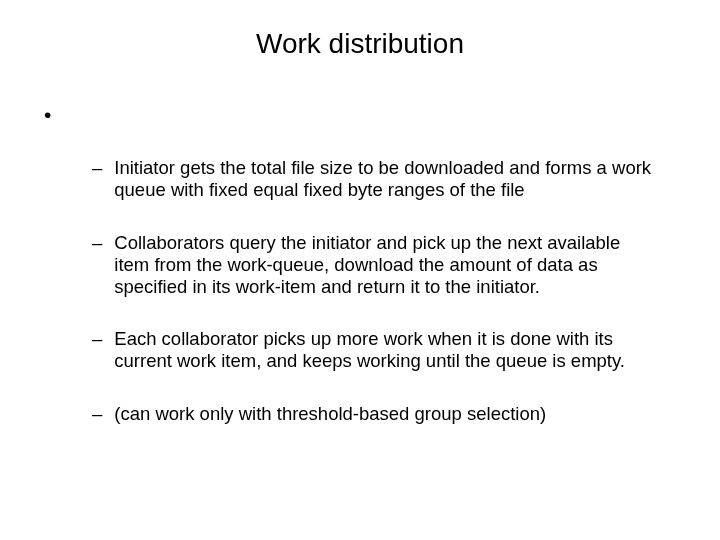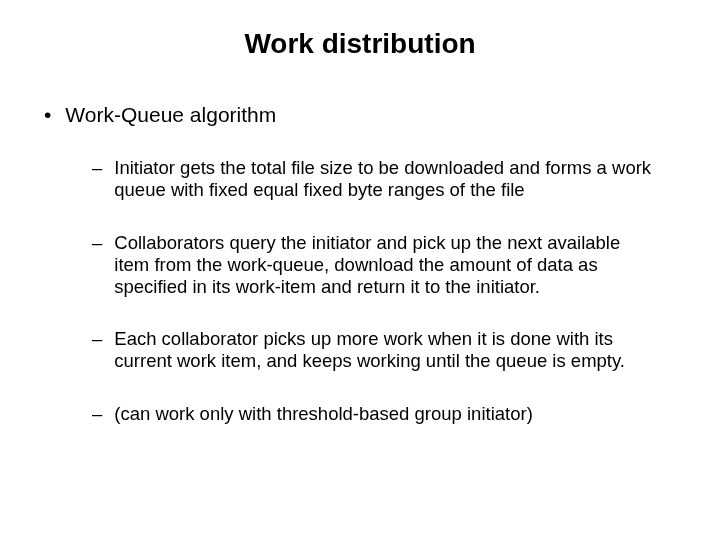--- a/index.html
+++ b/index.html
@@ -9,21 +9,21 @@
       background: #ffffff;
       font-family: Arial, Helvetica, sans-serif;
       color: #000000;
       padding: 28px 36px 28px 36px;
       overflow: hidden;
     }
     .title {
       font-size: 28px;
       text-align: center;
       margin-bottom: 42px;
-      font-weight: bold;
+      font-weight: normal;
     }
     .level1 {
       font-size: 21px;
       margin-left: 8px;
       margin-bottom: 30px;
       display: flex;
       align-items: flex-start;
     }
     .level1 .bullet {
       margin-right: 14px;
@@ -49,34 +49,33 @@
       flex: 1;
     }
   </style>
 </head>
 <body>
 
 <h1 class="title">Work distribution</h1>
 
 <div class="level1">
   <span class="bullet">•</span>
-  <span class="text">Work-Queue algorithm</span>
 </div>
 
 <div class="level2">
   <span class="dash">–</span>
   <span class="text">Initiator gets the total file size to be downloaded and forms a work queue with fixed equal fixed byte ranges of the file</span>
 </div>
 
 <div class="level2">
   <span class="dash">–</span>
   <span class="text">Collaborators query the initiator and pick up the next available item from the work-queue, download the amount of data as specified in its work-item and return it to the initiator.</span>
 </div>
 
 <div class="level2">
   <span class="dash">–</span>
   <span class="text">Each collaborator picks up more work when it is done with its current work item, and keeps working until the queue is empty.</span>
 </div>
 
 <div class="level2">
   <span class="dash">–</span>
-  <span class="text">(can work only with threshold-based group initiator)</span>
+  <span class="text">(can work only with threshold-based group selection)</span>
 </div>
 
 </body></html>

